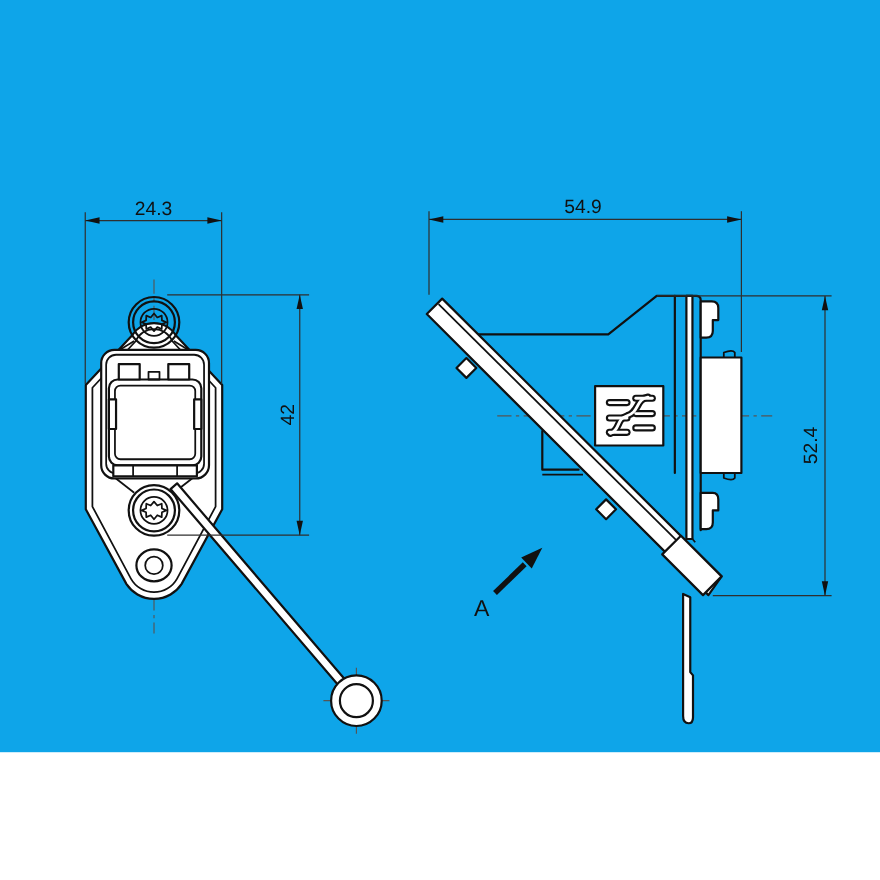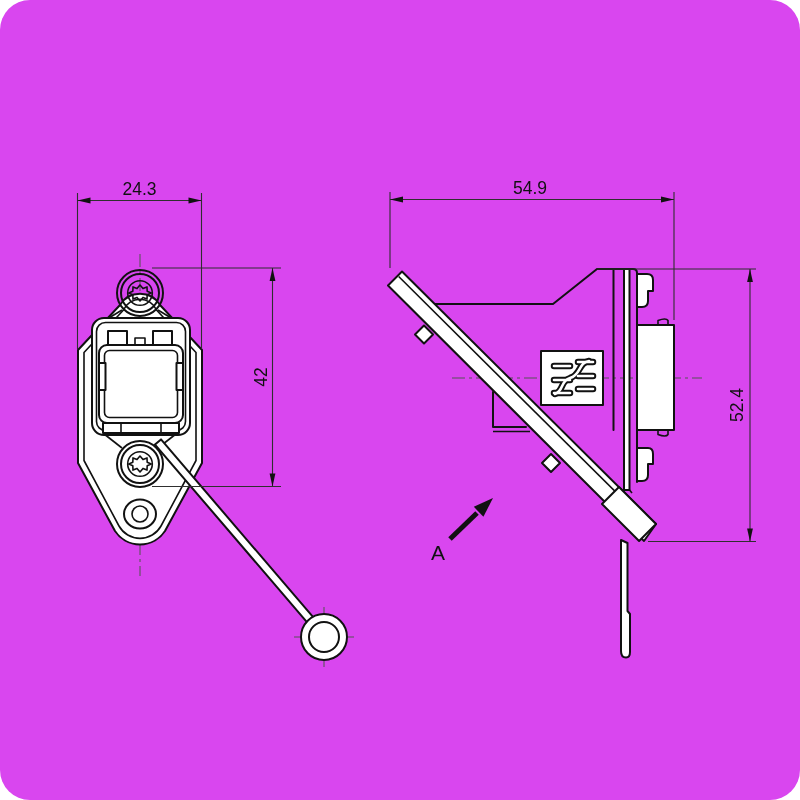--- a/index.html
+++ b/index.html
@@ -1,17 +1,17 @@
 <!DOCTYPE html>
 <html><head>
 <meta charset="utf-8">
 <style>
   html,body{margin:0;padding:0;background:#ffffff;}
-  .canvas{position:relative;width:800px;height:800px;background:#d946ef;overflow:hidden;
-          font-family:"Liberation Sans", sans-serif;border-radius:30px;}
+  .canvas{position:relative;width:800px;height:684px;background:#0ea5e9;overflow:hidden;
+          font-family:"Liberation Sans", sans-serif;}
   svg{display:block;}
   text{font-family:"Liberation Sans", sans-serif; fill:#111111;}
   .dimtxt{font-size:17.5px;}
   .viewtxt{font-size:21px;}
   .part{stroke:#111111;stroke-width:2;fill:none;stroke-linejoin:round;stroke-linecap:round;}
   .partw{stroke:#111111;stroke-width:2;fill:#ffffff;stroke-linejoin:round;}
   .thin{stroke:#111111;stroke-width:1.6;fill:none;stroke-linejoin:round;}
   .dim{stroke:#2f2f2f;stroke-width:1.1;fill:none;}
   .cl{stroke:#555555;stroke-width:1.05;fill:none;stroke-dasharray:13 4 3 4;}
   .arr{fill:#111111;stroke:none;}

